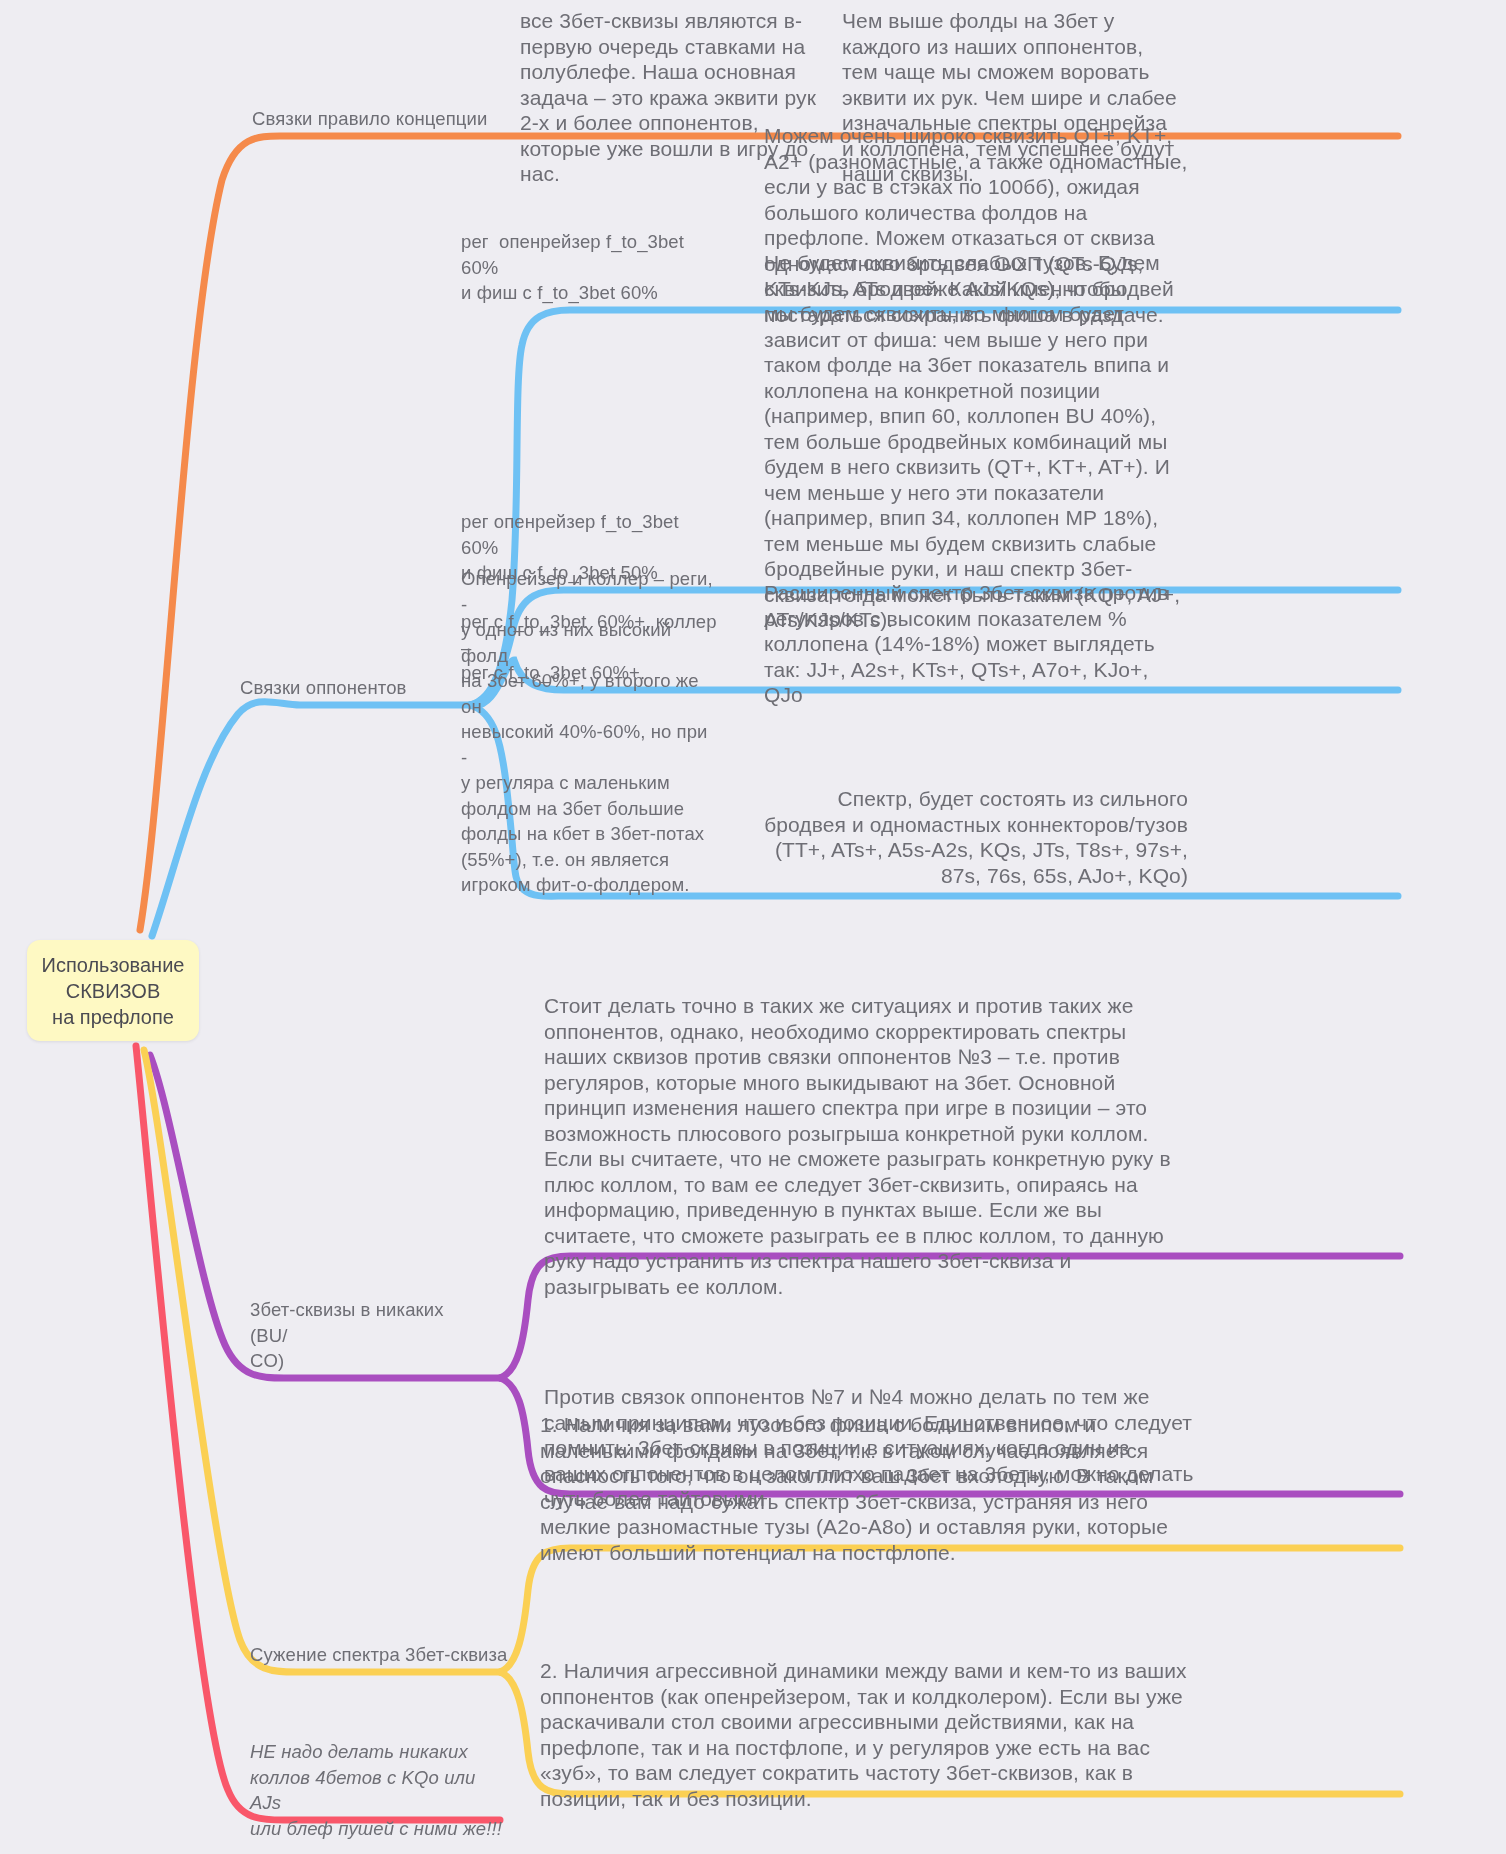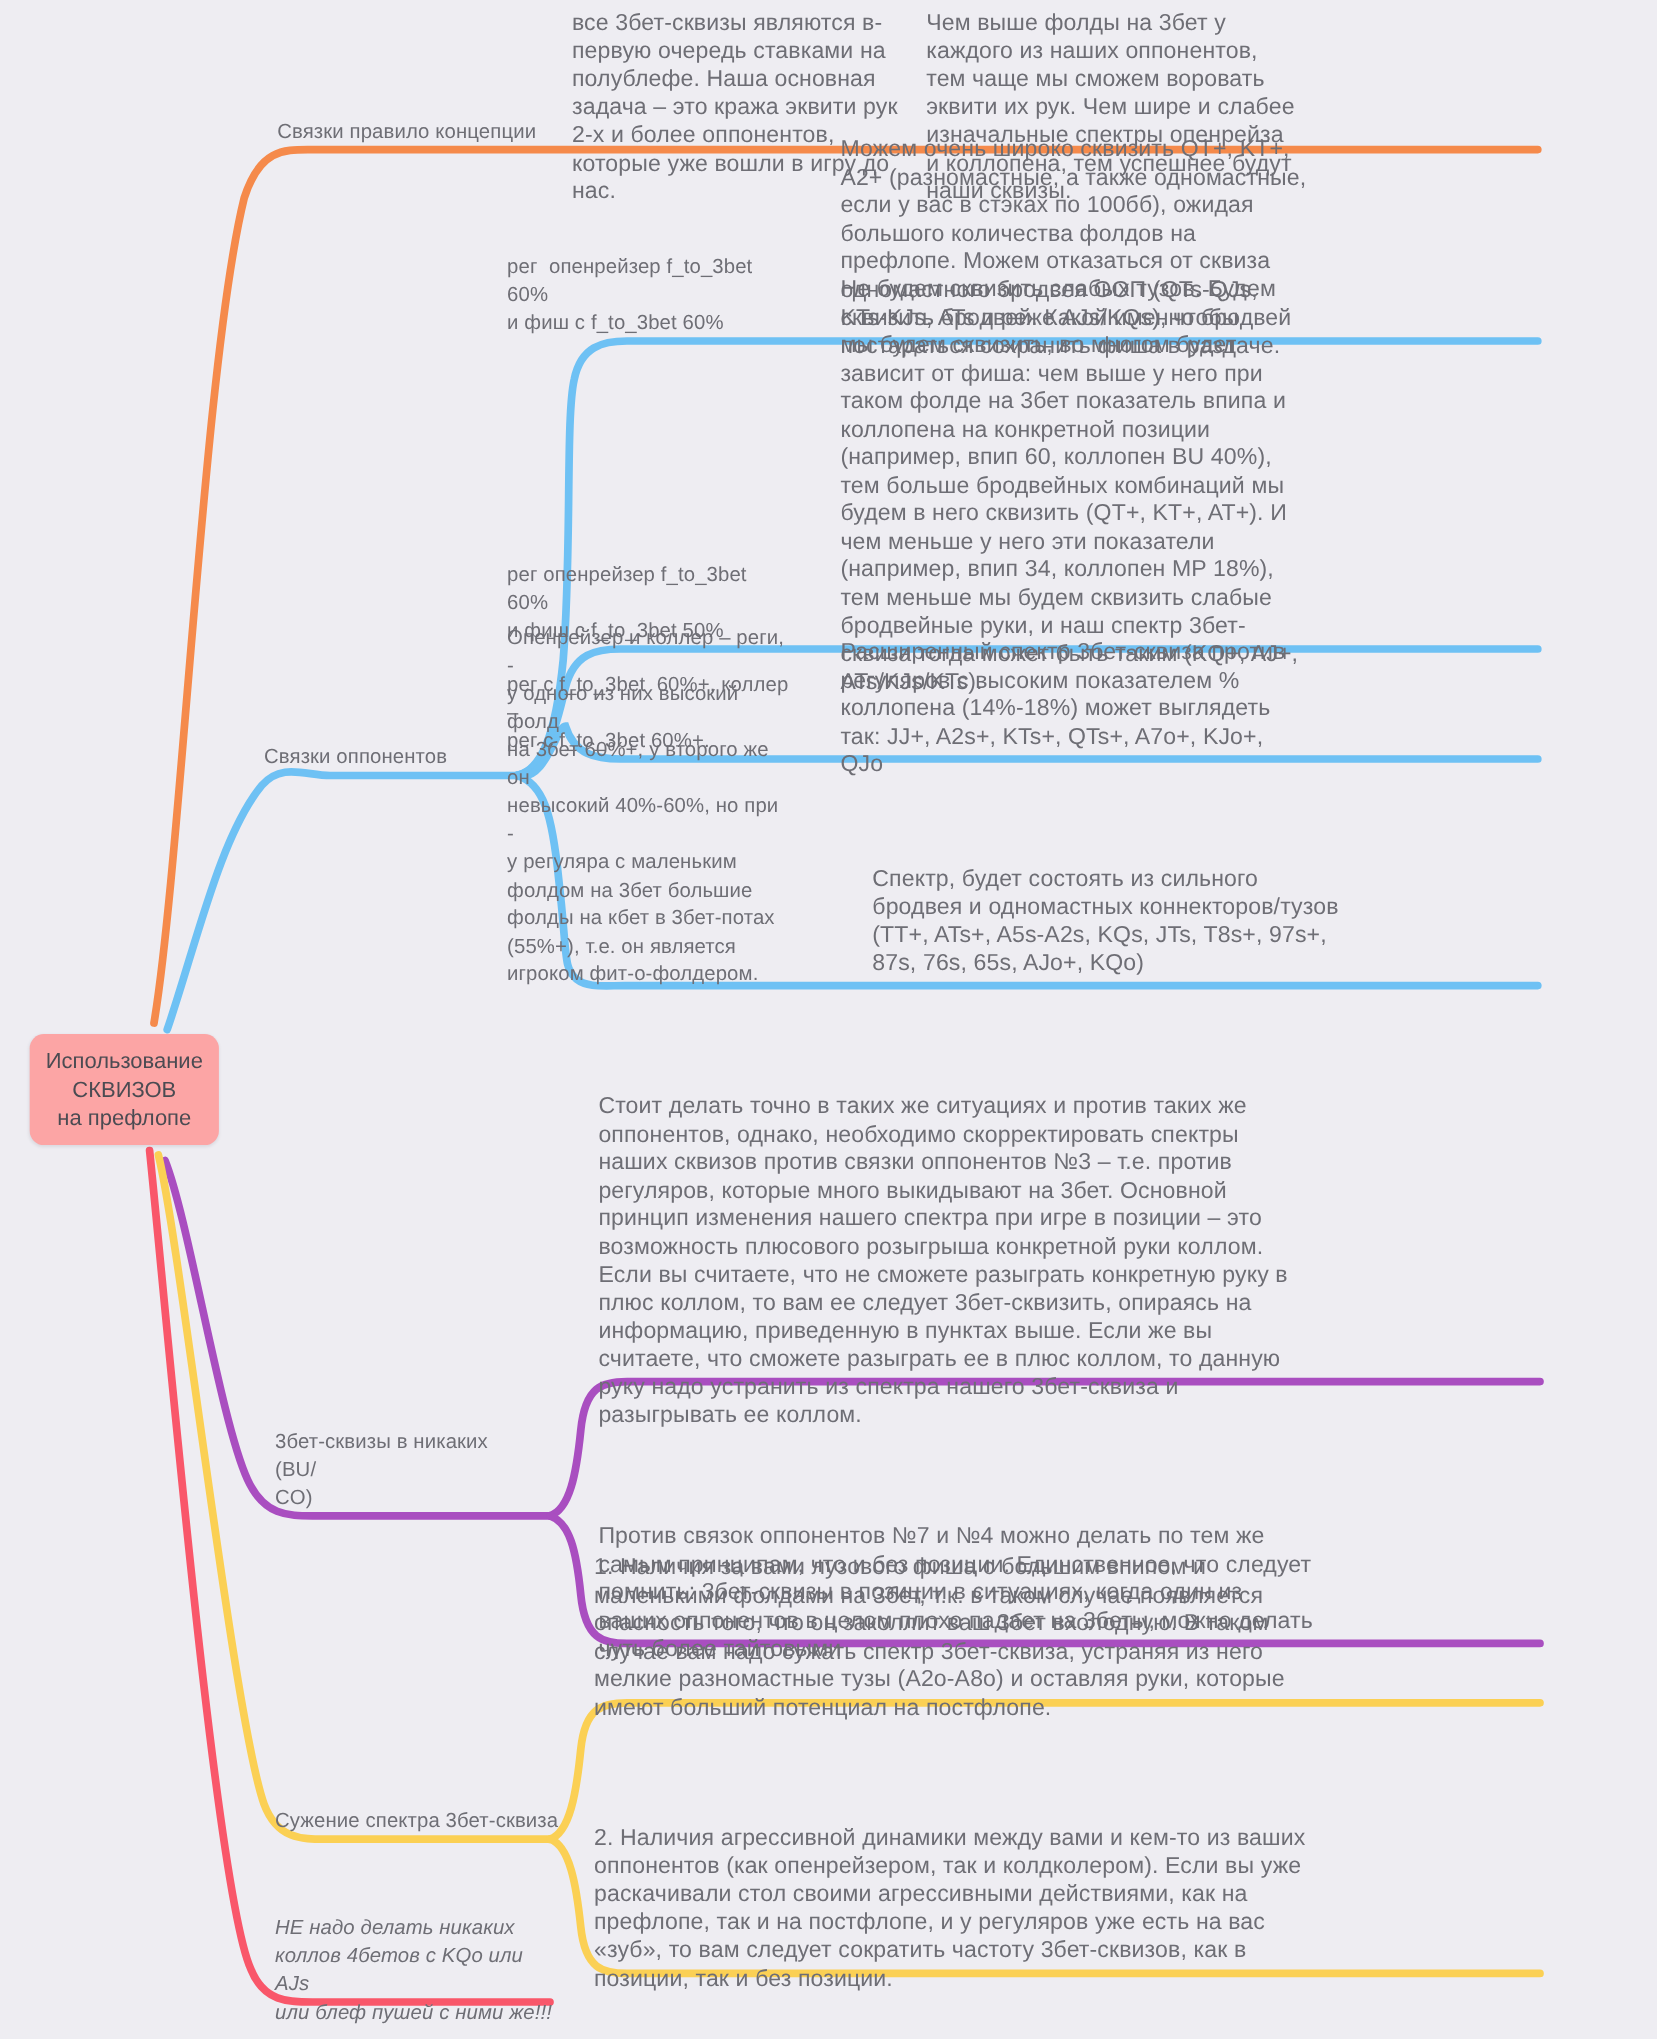--- a/index.html
+++ b/index.html
@@ -36,21 +36,21 @@
   .branch-label {
     font-size: 18.5px;
     line-height: 25.5px;
   }
   #center-node {
     position: absolute;
     left: 27px;
     top: 940px;
     width: 172px;
     height: 101px;
-    background: #fca5a5;
+    background: #fef9c3;
     border-radius: 13px;
     box-shadow: 0 1px 3px rgba(40,40,60,0.10);
     display: flex;
     align-items: center;
     justify-content: center;
     text-align: center;
     font-size: 20px;
     line-height: 26px;
     color: #4b4b52;
     box-sizing: border-box;
@@ -110,21 +110,21 @@
 
 <div class="node-text branch-label" style="left: 461px; top: 566px; width: 255px;">Опенрейзер и коллер – реги, -
 у одного из них высокий фолд
 на 3бет 60%+, у второго же он
 невысокий 40%-60%, но при -
 у регуляра с маленьким
 фолдом на 3бет большие
 фолды на кбет в 3бет-потах
 (55%+), т.е. он является
 игроком фит-о-фолдером.</div>
-<div class="node-text leaf-text" style="left: 793px; top: 786px; width: 424px;">Спектр, будет состоять из сильного бродвея и одномастных коннекторов/тузов (TT+, ATs+, A5s-A2s, KQs, JTs, T8s+, 97s+, 87s, 76s, 65s, AJo+, KQo)</div>
+<div class="node-text leaf-text" style="left: 764px; top: 786px; width: 424px; text-align: right;">Спектр, будет состоять из сильного бродвея и одномастных коннекторов/тузов (TT+, ATs+, A5s-A2s, KQs, JTs, T8s+, 97s+, 87s, 76s, 65s, AJo+, KQo)</div>
 
 <div class="node-text branch-label" style="left: 250px; top: 1297px; width: 235px;">3бет-сквизы в никаких (BU/
 CO)</div>
 
 <div class="node-text leaf-text" style="left: 544px; top: 993px; width: 650px;">Стоит делать точно в таких же ситуациях и против таких же оппонентов, однако, необходимо скорректировать спектры наших сквизов против связки оппонентов №3 – т.е. против регуляров, которые много выкидывают на 3бет. Основной принцип изменения нашего спектра при игре в позиции – это возможность плюсового розыгрыша конкретной руки коллом. Если вы считаете, что не сможете разыграть конкретную руку в плюс коллом, то вам ее следует 3бет-сквизить, опираясь на информацию, приведенную в пунктах выше. Если же вы считаете, что сможете разыграть ее в плюс коллом, то данную руку надо устранить из спектра нашего 3бет-сквиза и разыгрывать ее коллом.</div>
 
 <div class="node-text leaf-text" style="left: 544px; top: 1384px; width: 650px;">Против связок оппонентов №7 и №4 можно делать по тем же самым принципам, что и без позиции. Единственное, что следует помнить: 3бет-сквизы в позиции в ситуациях, когда один из ваших оппонентов в целом плохо падает на 3беты, можно делать чуть более тайтовыми</div>
 
 <div class="node-text branch-label" style="left: 250px; top: 1642px; width: 260px;">Сужение спектра 3бет-сквиза</div>
 

